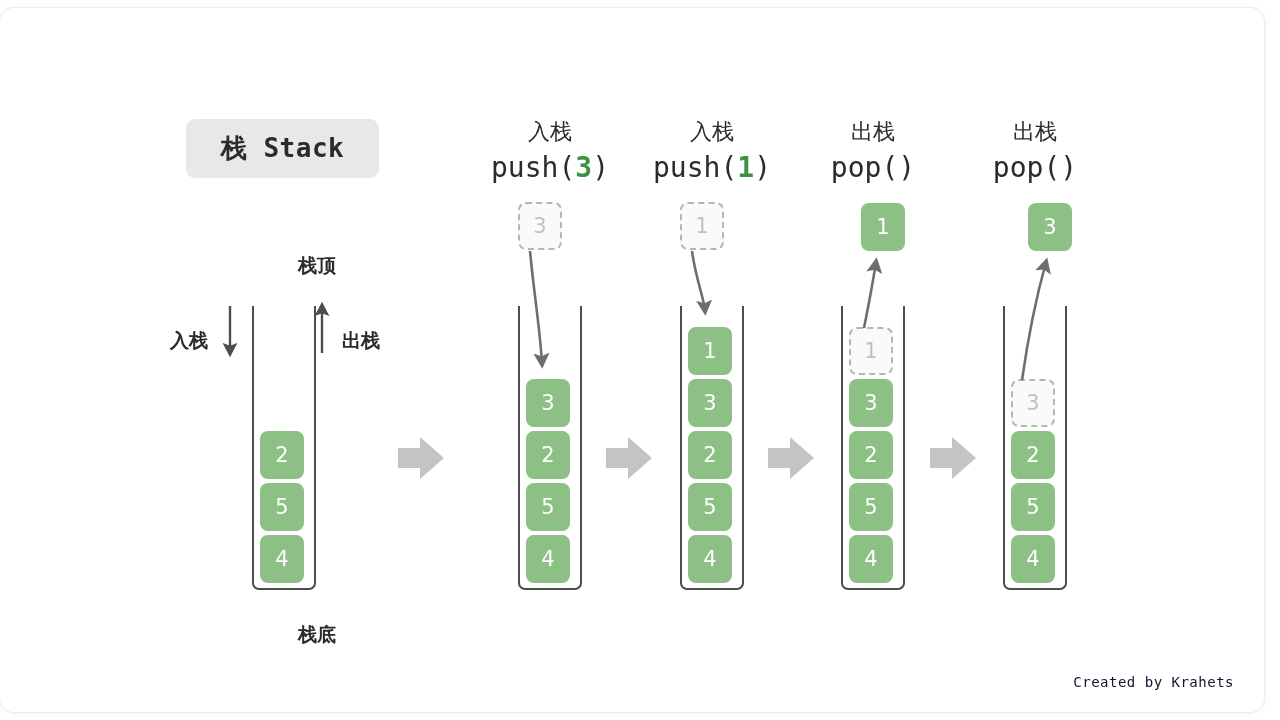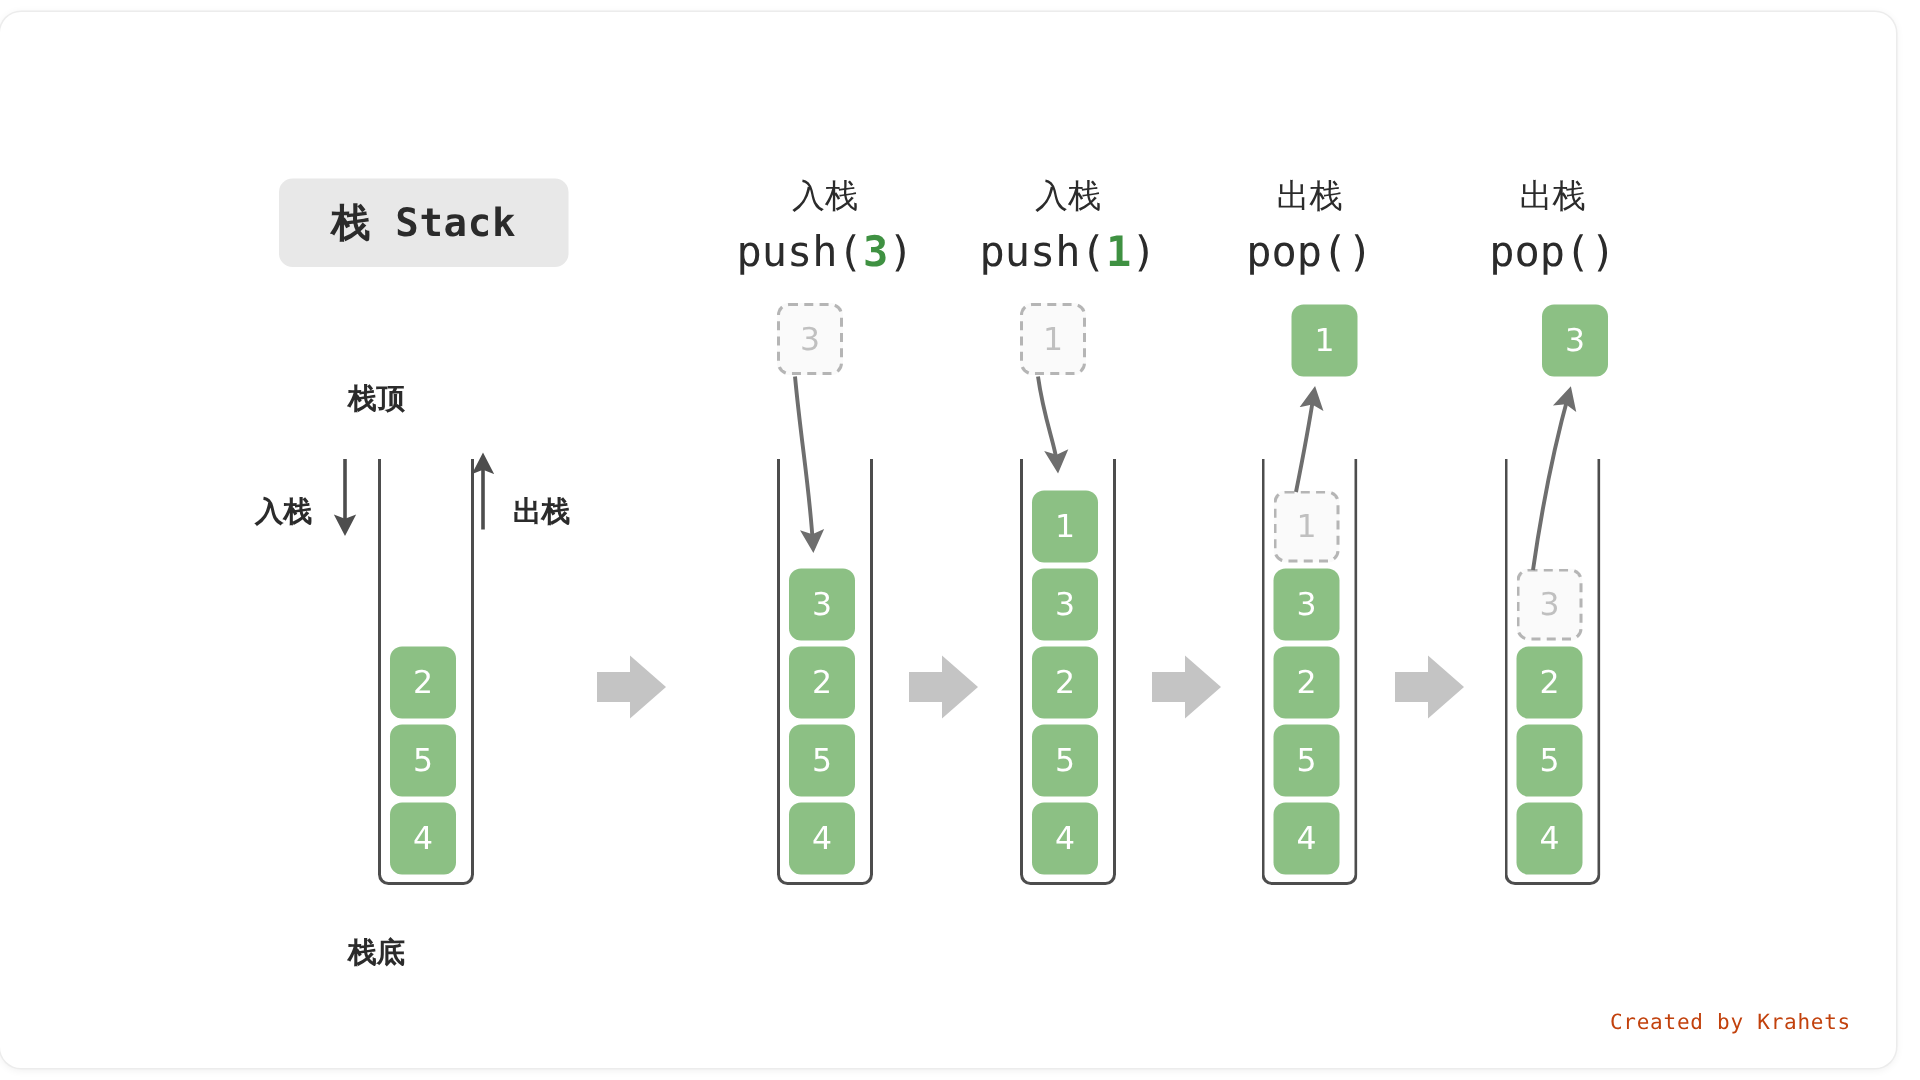--- a/index.html
+++ b/index.html
@@ -104,31 +104,31 @@
     font-weight: bold;
     color: #2b2b2b;
     font-family: "DejaVu Sans", "Liberation Sans", sans-serif;
     white-space: nowrap;
   }
   .cap-label {
     font-size: 19px;
     font-weight: bold;
     color: #2b2b2b;
     font-family: "DejaVu Sans", "Liberation Sans", sans-serif;
-    text-align: left;
+    text-align: right;
     white-space: nowrap;
   }
 
   
   #footer {
     right: 30px;
     bottom: 22px;
     font-family: "DejaVu Sans Mono", "Liberation Mono", monospace;
     font-size: 14px;
-    color: #c2410c;
+    color: #0f172a;
     letter-spacing: 0.5px;
   }
 
   svg.overlay {
     position: absolute;
     left: 0;
     top: 0;
     width: 1264px;
     height: 704px;
     pointer-events: none;

